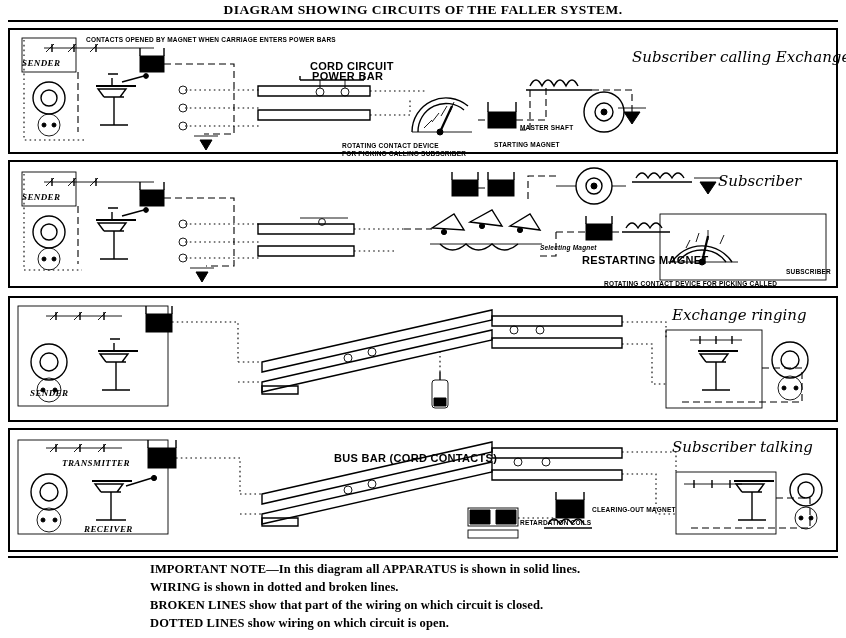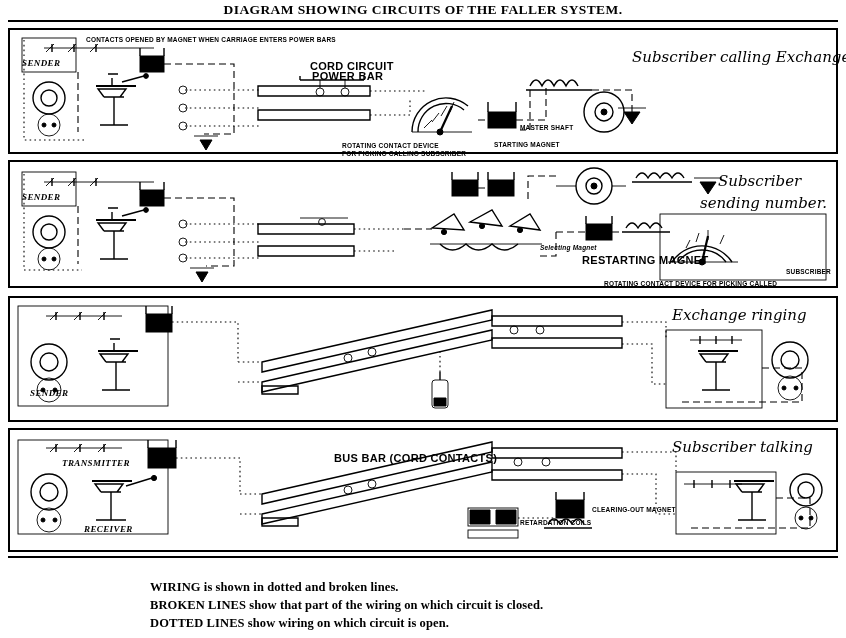--- a/index.html
+++ b/index.html
@@ -183,21 +183,20 @@
     <circle class="fillblk" cx="702" cy="262" r="3"></circle>
     <path class="thin" d="M668 262 h70"></path>
     <rect class="thin" x="660" y="214" width="166" height="66" fill="none"></rect>
   </svg>
   <div class="lbl" style="top:192px;left:22px;">SENDER</div>
   <div class="tiny" style="top:244px;left:540px;font-style:italic;">Selecting Magnet</div>
   <div class="tiny2" style="top:254px;left:582px;">RESTARTING MAGNET</div>
   <div class="tiny" style="top:280px;left:604px;">ROTATING CONTACT DEVICE FOR PICKING CALLED</div>
   <div class="tiny" style="top:268px;left:786px;">SUBSCRIBER</div>
   <div class="script" style="top:172px;left:718px;">Subscriber</div>
-  <div class="script" style="top:194px;left:700px;">sending number.</div>
 
   <div class="panel" style="top:296px;height:126px;"></div>
   <svg width="846" height="638" style="pointer-events:none">
     <circle class="sld" cx="49" cy="362" r="18"></circle>
       <circle class="sld" cx="49" cy="362" r="9"></circle>
     <circle class="thin" cx="49" cy="390" r="12"></circle>
       <circle class="fillblk" cx="43" cy="390" r="2"></circle>
       <circle class="fillblk" cx="55" cy="390" r="2"></circle>
     <path class="sld" d="M102 390 h28 M116 390 v-28 M106 362 h20 M106 362 l-6 -8 h28 l-6 8"></path>
     <path class="sld2" d="M98 351 h40"></path>
@@ -297,17 +296,18 @@
   </svg>
   <div class="lbl" style="top:458px;left:22px;margin-left:40px;">TRANSMITTER</div>
   <div class="lbl" style="top:524px;left:84px;font-style:italic;">RECEIVER</div>
   <div class="tiny2" style="top:452px;left:334px;">BUS BAR (CORD CONTACTS)</div>
   <div class="tiny" style="top:519px;left:520px;">RETARDATION COILS</div>
   <div class="tiny" style="top:506px;left:592px;">CLEARING-OUT MAGNET</div>
   <div class="script" style="top:438px;left:672px;">Subscriber talking</div>
 
   <div class="rule" style="top:556px;"></div>
 
+  <div class="note" style="top:562px;">IMPORTANT NOTE—In this diagram all APPARATUS is shown in solid lines.</div>
   <div class="note" style="top:598px;">BROKEN LINES show that part of the wiring on which circuit is closed.</div>
   <div class="note" style="top:580px;">WIRING is shown in dotted and broken lines.</div>
   <div class="note" style="top:616px;">DOTTED LINES show wiring on which circuit is open.</div>
 
 </div>
 
 </body></html>

